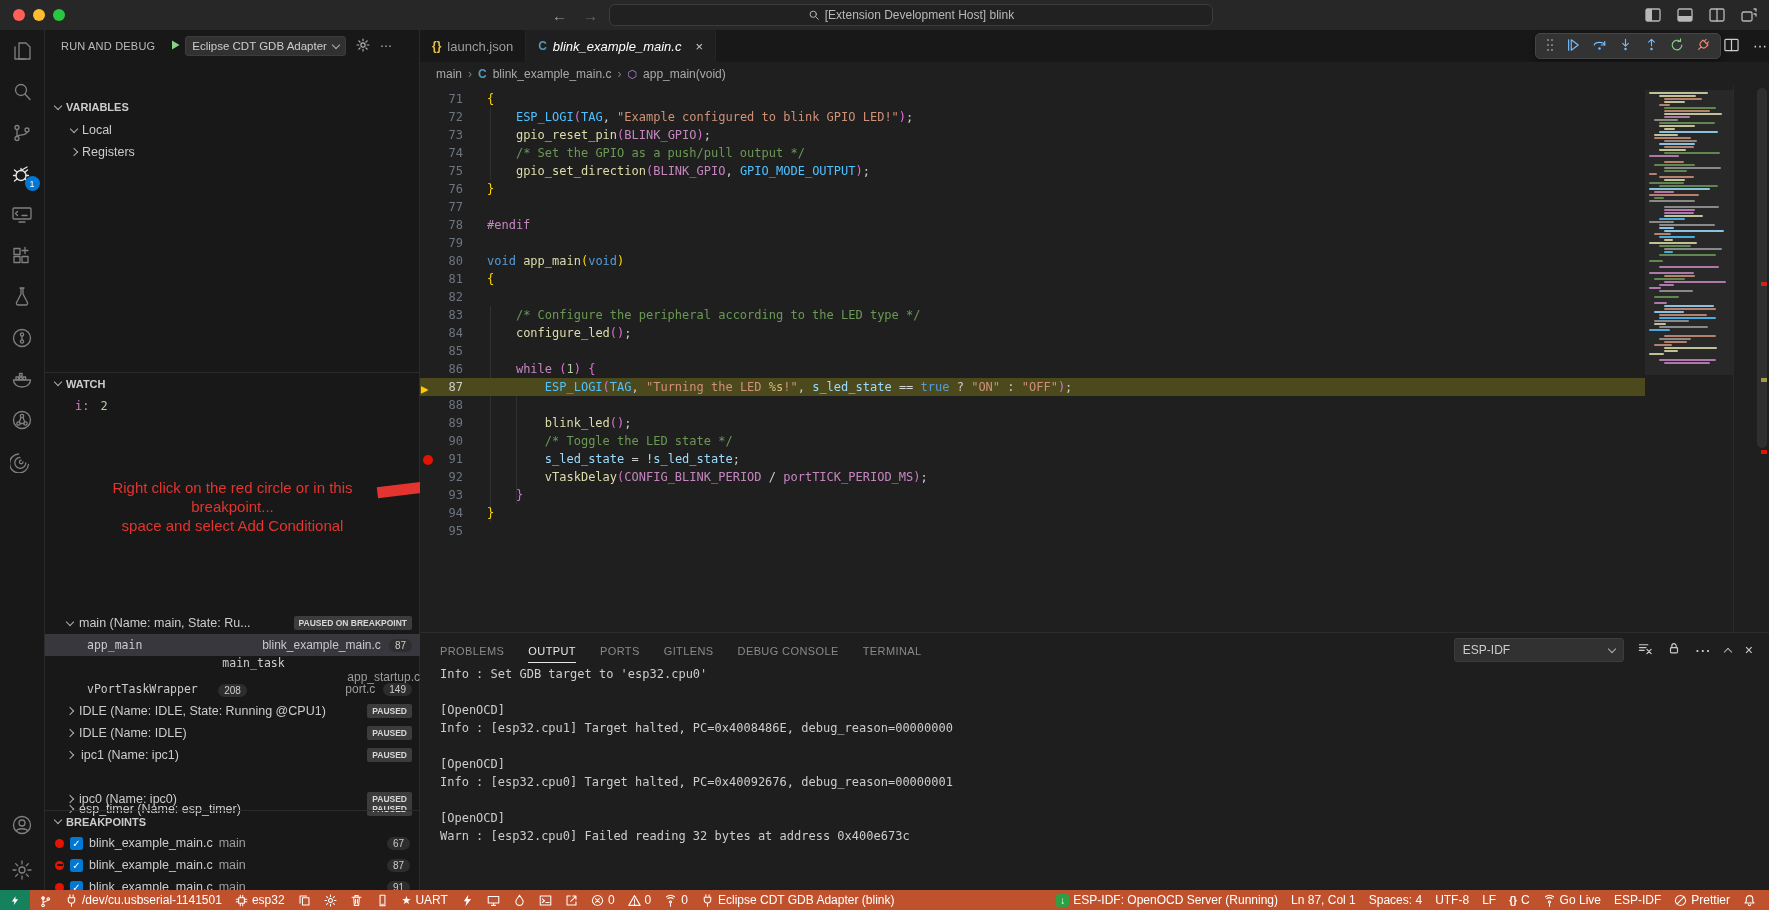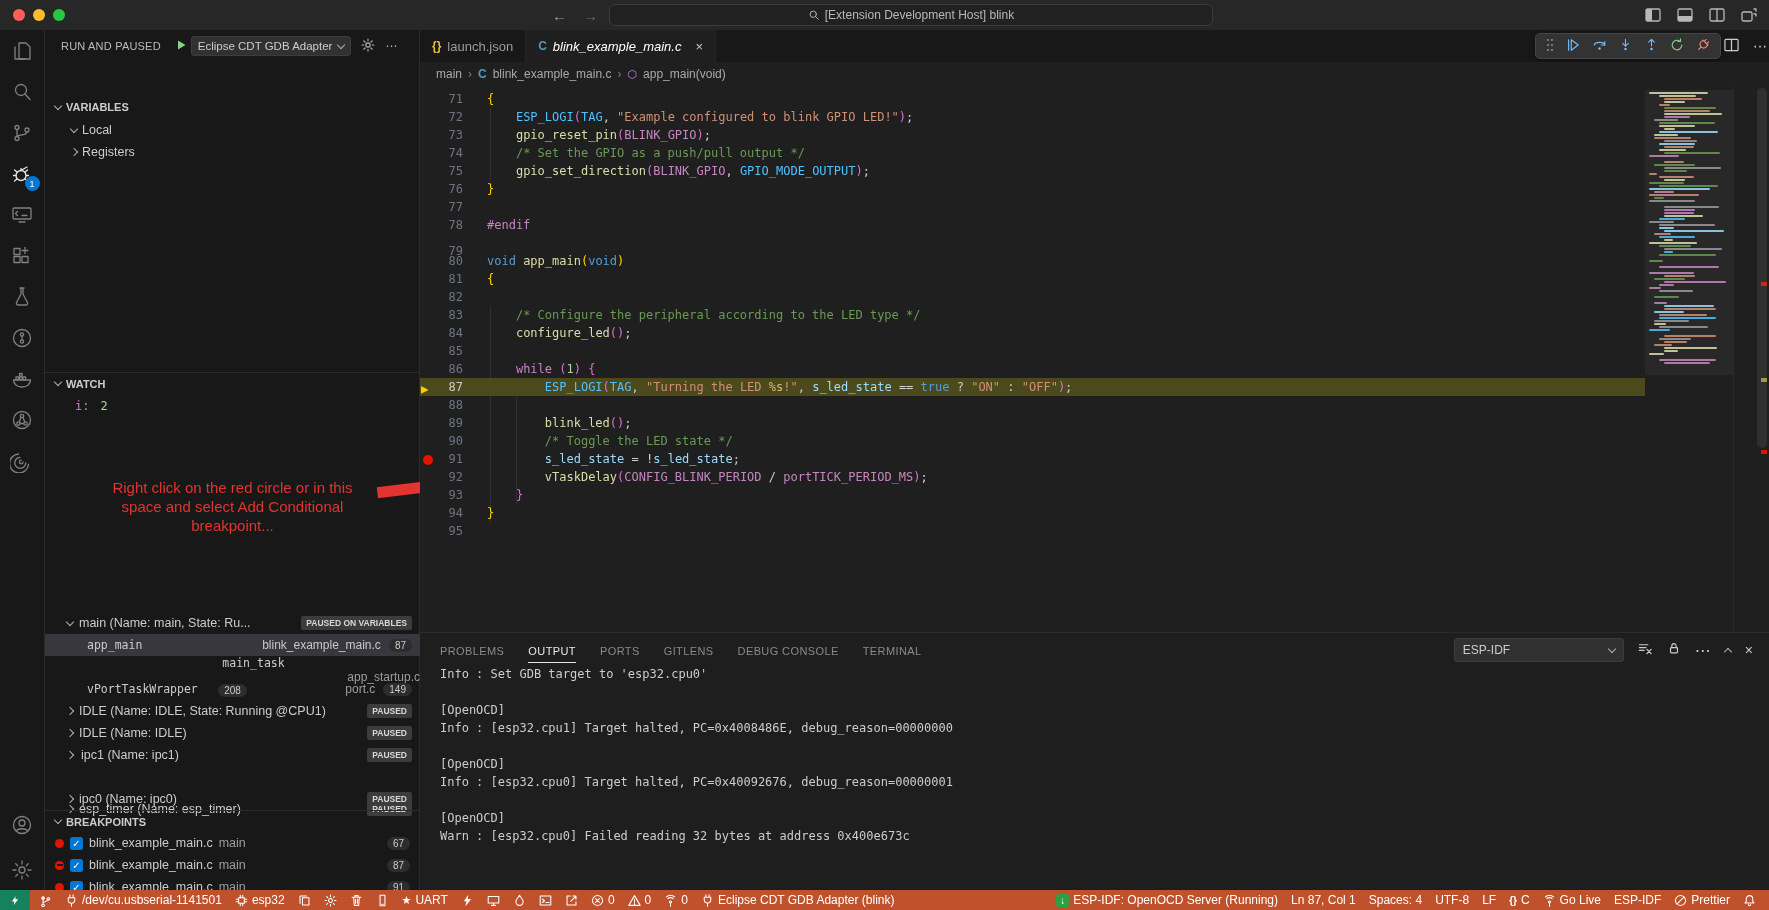--- a/index.html
+++ b/index.html
@@ -283,21 +283,21 @@
       <div class="ab-icon">
         <svg class="i" width="24" height="24" viewBox="0 0 24 24">
           <circle cx="12" cy="12" r="3"></circle>
           <path d="M12 3v3M12 18v3M3 12h3M18 12h3M5.6 5.6l2.1 2.1M16.3 16.3l2.1 2.1M18.4 5.6l-2.1 2.1M7.7 16.3l-2.1 2.1"></path>
         </svg>
       </div>
     </div>
 
   <div class="sidebar">
     <div class="sb-head">
-      <span class="sb-title">RUN AND PAUSED</span>
+      <span class="sb-title">RUN AND DEBUG</span>
       <span class="playbtn">
         <svg class="i f" width="12" height="12" viewBox="0 0 16 16">
             <path d="M4 2l10 6-10 6z"></path>
           </svg></span>
       <div class="cfgbox">
         <span class="lbl">Eclipse CDT GDB Adapter</span>
         <span class="chev down" style="margin-left:0"></span>
       </div>
       <span class="sb-gear">
         <svg class="i" width="14" height="14" viewBox="0 0 16 16">
@@ -324,29 +324,29 @@
       <span class="chev down"></span>
       <span>WATCH</span>
     </div>
     <div class="tree-item watch-expr" style="left:30px; top:366px;">
       <span class="watch-name">i:</span>
       <span class="watch-val">2</span>
     </div>
 
     <div class="annotation" id="annotation">
         <div>Right click on the red circle or in this</div>
+        <div>breakpoint...</div>
         <div>space and select Add Conditional</div>
-        <div>breakpoint...</div>
       </div>
 
     <div id="callstack">
         <div class="cs-row" style="top: 582px; text-align: center;">
           <span class="chev down" style="margin-left:22px"></span>
           <span class="lbl" style="margin-left:6px">main (Name: main, State: Ru...</span>
-          <span class="badge">PAUSED ON VARIABLES</span>
+          <span class="badge">PAUSED ON BREAKPOINT</span>
         </div>
         <div class="frame-row selected" style="top: 604px;">
           <span class="fn">app_main</span>
           <span class="file">blink_example_main.c</span>
           <span class="lnum">87</span>
         </div>
         <div class="frame-row" style="top: 626px; flex-direction: column;">
           <span class="fn">main_task</span>
           <span class="file">app_startup.c</span>
           <span class="lnum">208</span>
@@ -498,21 +498,21 @@
     <div class="indent-guide" style="left:96px; top:310px; height:108px;"></div>
     <div id="codelines">
         <div class="code-row" style="top: 4px;"><span class="gut">71</span><span class="src"><span style="color: rgb(255, 215, 0);">{</span></span></div>
         <div class="code-row" style="top: 22px;"><span class="gut">72</span><span class="src"><span style="color: rgb(204, 204, 204);">    </span><span style="color: rgb(79, 193, 255);">ESP_LOGI</span><span style="color: rgb(218, 112, 214);">(</span><span style="color: rgb(79, 193, 255);">TAG</span><span style="color: rgb(204, 204, 204);">, </span><span style="color: rgb(206, 145, 120);">"Example configured to blink GPIO LED!"</span><span style="color: rgb(218, 112, 214);">)</span><span style="color: rgb(204, 204, 204);">;</span></span></div>
         <div class="code-row" style="top: 40px;"><span class="gut">73</span><span class="src"><span style="color: rgb(204, 204, 204);">    </span><span style="color: rgb(220, 220, 170);">gpio_reset_pin</span><span style="color: rgb(218, 112, 214);">(</span><span style="color: rgb(197, 134, 192);">BLINK_GPIO</span><span style="color: rgb(218, 112, 214);">)</span><span style="color: rgb(204, 204, 204);">;</span></span></div>
         <div class="code-row" style="top: 58px;"><span class="gut">74</span><span class="src"><span style="color: rgb(204, 204, 204);">    </span><span style="color: rgb(106, 153, 85);">/* Set the GPIO as a push/pull output */</span></span></div>
         <div class="code-row" style="top: 76px;"><span class="gut">75</span><span class="src"><span style="color: rgb(204, 204, 204);">    </span><span style="color: rgb(220, 220, 170);">gpio_set_direction</span><span style="color: rgb(218, 112, 214);">(</span><span style="color: rgb(197, 134, 192);">BLINK_GPIO</span><span style="color: rgb(204, 204, 204);">, </span><span style="color: rgb(79, 193, 255);">GPIO_MODE_OUTPUT</span><span style="color: rgb(218, 112, 214);">)</span><span style="color: rgb(204, 204, 204);">;</span></span></div>
         <div class="code-row" style="top: 94px;"><span class="gut">76</span><span class="src"><span style="color: rgb(255, 215, 0);">}</span></span></div>
         <div class="code-row" style="top: 112px;"><span class="gut">77</span><span class="src"></span></div>
         <div class="code-row" style="top: 130px;"><span class="gut">78</span><span class="src"><span style="color: rgb(197, 134, 192);">#endif</span></span></div>
-        <div class="code-row" style="top: 156px;"><span class="gut">79</span><span class="src"></span></div>
+        <div class="code-row" style="top: 148px;"><span class="gut">79</span><span class="src"></span></div>
         <div class="code-row" style="top: 166px;"><span class="gut">80</span><span class="src"><span style="color: rgb(86, 156, 214);">void</span><span style="color: rgb(204, 204, 204);"> </span><span style="color: rgb(220, 220, 170);">app_main</span><span style="color: rgb(255, 215, 0);">(</span><span style="color: rgb(86, 156, 214);">void</span><span style="color: rgb(255, 215, 0);">)</span></span></div>
         <div class="code-row" style="top: 184px;"><span class="gut">81</span><span class="src"><span style="color: rgb(255, 215, 0);">{</span></span></div>
         <div class="code-row" style="top: 202px;"><span class="gut">82</span><span class="src"></span></div>
         <div class="code-row" style="top: 220px;"><span class="gut">83</span><span class="src"><span style="color: rgb(204, 204, 204);">    </span><span style="color: rgb(106, 153, 85);">/* Configure the peripheral according to the LED type */</span></span></div>
         <div class="code-row" style="top: 238px;"><span class="gut">84</span><span class="src"><span style="color: rgb(204, 204, 204);">    </span><span style="color: rgb(220, 220, 170);">configure_led</span><span style="color: rgb(218, 112, 214);">(</span><span style="color: rgb(218, 112, 214);">)</span><span style="color: rgb(204, 204, 204);">;</span></span></div>
         <div class="code-row" style="top: 256px;"><span class="gut">85</span><span class="src"></span></div>
         <div class="code-row" style="top: 274px;"><span class="gut">86</span><span class="src"><span style="color: rgb(204, 204, 204);">    </span><span style="color: rgb(197, 134, 192);">while</span><span style="color: rgb(204, 204, 204);"> </span><span style="color: rgb(218, 112, 214);">(</span><span style="color: rgb(181, 206, 168);">1</span><span style="color: rgb(218, 112, 214);">)</span><span style="color: rgb(218, 112, 214);"> {</span></span></div>
         <div class="code-row current" style="top: 292px;"><span class="glyph-arrow">▶</span><span class="gut">87</span><span class="src"><span style="color: rgb(204, 204, 204);">        </span><span style="color: rgb(79, 193, 255);">ESP_LOGI</span><span style="color: rgb(218, 112, 214);">(</span><span style="color: rgb(79, 193, 255);">TAG</span><span style="color: rgb(204, 204, 204);">, </span><span style="color: rgb(206, 145, 120);">"Turning the LED </span><span style="color: rgb(215, 186, 125);">%s</span><span style="color: rgb(206, 145, 120);">!"</span><span style="color: rgb(204, 204, 204);">, </span><span style="color: rgb(156, 220, 254);">s_led_state</span><span style="color: rgb(204, 204, 204);"> </span><span style="color: rgb(212, 212, 212);">==</span><span style="color: rgb(204, 204, 204);"> </span><span style="color: rgb(86, 156, 214);">true</span><span style="color: rgb(204, 204, 204);"> ? </span><span style="color: rgb(206, 145, 120);">"ON"</span><span style="color: rgb(204, 204, 204);"> : </span><span style="color: rgb(206, 145, 120);">"OFF"</span><span style="color: rgb(218, 112, 214);">)</span><span style="color: rgb(204, 204, 204);">;</span></span></div>
         <div class="code-row" style="top: 310px;"><span class="gut">88</span><span class="src"></span></div>
         <div class="code-row" style="top: 328px;"><span class="gut">89</span><span class="src"><span style="color: rgb(204, 204, 204);">        </span><span style="color: rgb(220, 220, 170);">blink_led</span><span style="color: rgb(218, 112, 214);">(</span><span style="color: rgb(218, 112, 214);">)</span><span style="color: rgb(204, 204, 204);">;</span></span></div>

